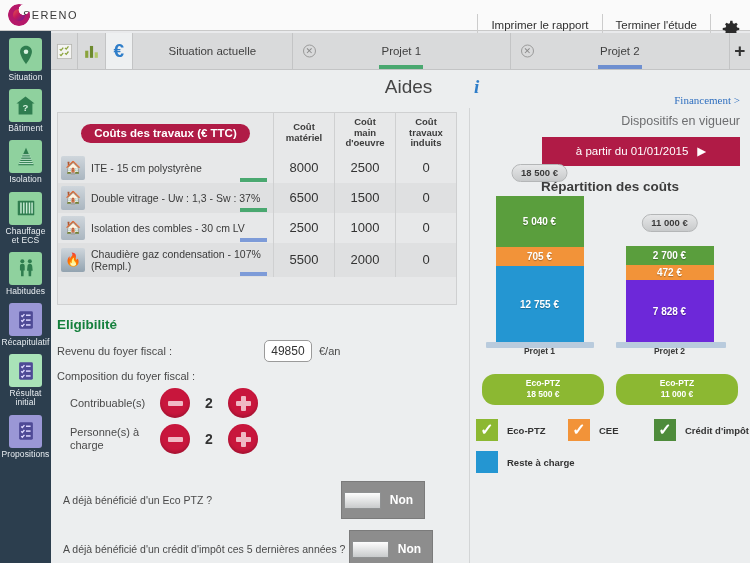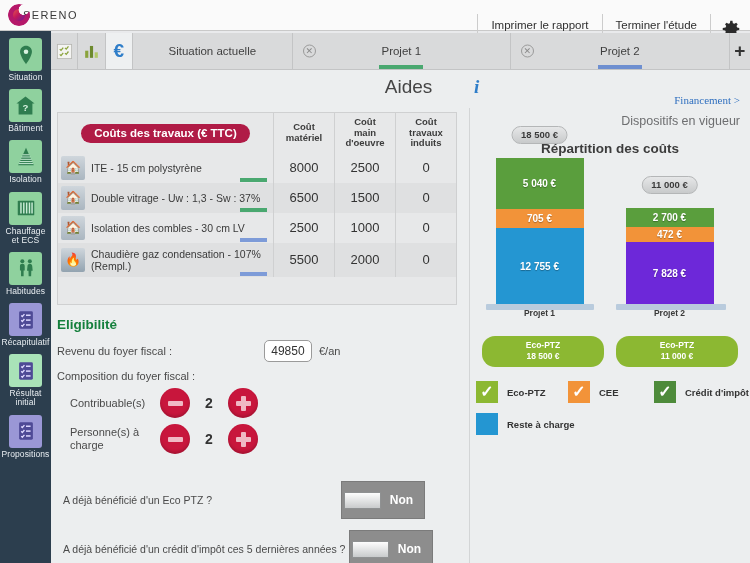--- a/index.html
+++ b/index.html
@@ -571,20 +571,24 @@
             <span class="tg-text">Non</span>
           </span>
         </div>
       </div>
     </div>
 
     <div id="right-col">
 
       <div id="dispositifs">Dispositifs en vigueur</div>
 
+      <div id="date-btn">
+        <span>à partir du 01/01/2015</span>
+        <span>▶</span>
+      </div>
 
       <div id="chart-title">Répartition des coûts</div>
 
       <div id="chart">
 
         <div class="chart-col" style="left:18px;">
           <div class="bubble" style="top:-32px">18 500 €</div>
           <div class="seg" style="height:51px;background:#5a9e3d">5 040 €</div>
           <div class="seg" style="height:19px;background:#f29339">705 €</div>
           <div class="seg" style="height:75.6px;background:#2496d2">12 755 €</div>

